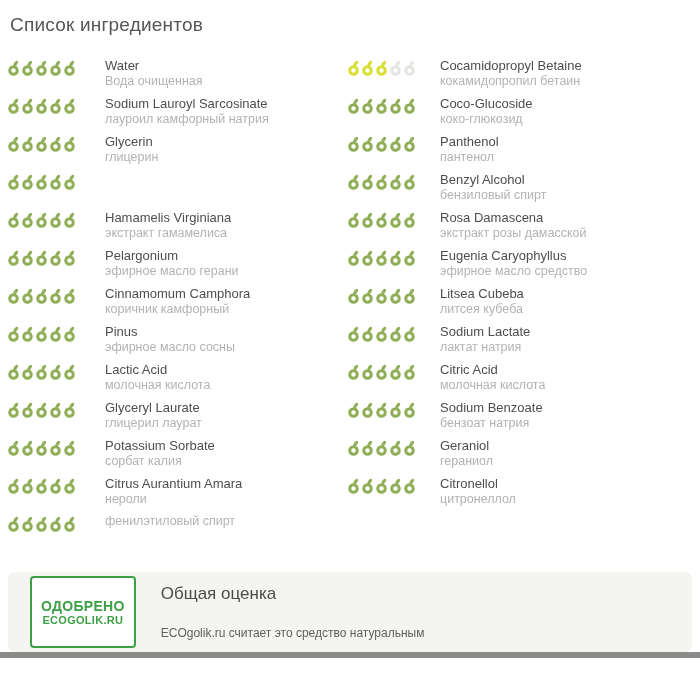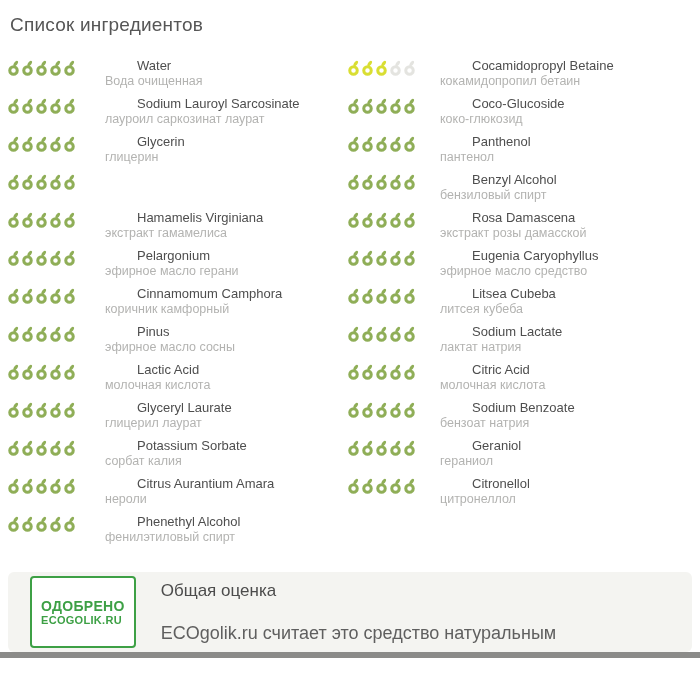--- a/index.html
+++ b/index.html
@@ -13,36 +13,36 @@
     font-size:19px;font-weight:500;color:#565656;margin:0 0 22px 2px;
     letter-spacing:.2px;
   }
   .grid{display:grid;grid-template-columns:340px 344px;align-items:start;}
   .col{display:flex;flex-direction:column;}
   .row{display:flex;align-items:flex-start;min-height:32px;margin-bottom:6px;}
   .rating{display:flex;gap:2px;padding-top:2px;flex:0 0 97px;}
   .col-right .rating{flex:0 0 92px;}
   .ic{display:inline-block;line-height:0;}
   .names{display:flex;flex-direction:column;}
-  .name-en{font-size:13px;color:#4e4e4e;line-height:16px;margin-left:32px;}
+  .name-en{font-size:13px;color:#4e4e4e;line-height:16px;}
   .name-ru{font-size:12.5px;color:#b3b3b1;line-height:15px;}
   .summary{
     margin:20px 8px 0 8px;height:80px;background:#f4f4f1;border-radius:6px;
     display:flex;align-items:center;padding-left:22px;box-sizing:border-box;
     flex:0 0 auto;
   }
   .badge{
     background:#fff;border:2px solid #4aa84f;border-radius:4px;
-    padding:20px 9px;color:#3da045;line-height:1.15;
+    padding:20px 9px;text-align:center;color:#3da045;line-height:1.15;
   }
   .badge-line1{font-size:14px;font-weight:700;letter-spacing:.3px;}
   .badge-line2{font-size:11px;font-weight:700;letter-spacing:.3px;}
   .summary-text{margin-left:25px;}
   .summary-title{font-size:17px;font-weight:500;color:#4c4c4c;margin:0 0 22px 0;}
-  .summary-sub{font-size:18px;color:#5f5f5f;margin:0;}
+  .summary-sub{font-size:12px;color:#5f5f5f;margin:0;}
   .footer{
     margin-top:auto;height:35px;background:#8b8b89;display:flex;
     align-items:center;padding-left:9px;color:#fff;
     font-family:"Liberation Serif",serif;font-size:23px;flex:0 0 auto;
   }
   .footer .author{margin-left:9px;}
   .footer .site{margin-left:15px;}
 </style>
 </head>
 <body>
@@ -99,21 +99,21 @@
                   <ellipse cx="15.5" cy="7" rx="3.3" ry="6.2" transform="rotate(36 15.5 7)" fill="currentColor"></ellipse>
                   <circle cx="11" cy="21" r="7.5" fill="none" stroke="currentColor" stroke-width="6"></circle>
                 </svg></span>
               <span class="ic" style="color: rgb(143, 174, 87);"><svg viewBox="0 0 24 32" width="12" height="16" aria-hidden="true">
                   <ellipse cx="15.5" cy="7" rx="3.3" ry="6.2" transform="rotate(36 15.5 7)" fill="currentColor"></ellipse>
                   <circle cx="11" cy="21" r="7.5" fill="none" stroke="currentColor" stroke-width="6"></circle>
                 </svg></span>
             </div>
     <div class="names">
       <div class="name-en">Sodium Lauroyl Sarcosinate</div>
-      <div class="name-ru">лауроил саркозинат лаурат</div>
+      <div class="name-ru">лауроил камфорный натрия</div>
     </div>
   </div>
 
   <div class="row">
     <div class="rating">
               <span class="ic" style="color: rgb(143, 174, 87);"><svg viewBox="0 0 24 32" width="12" height="16" aria-hidden="true">
                   <ellipse cx="15.5" cy="7" rx="3.3" ry="6.2" transform="rotate(36 15.5 7)" fill="currentColor"></ellipse>
                   <circle cx="11" cy="21" r="7.5" fill="none" stroke="currentColor" stroke-width="6"></circle>
                 </svg></span>
               <span class="ic" style="color: rgb(143, 174, 87);"><svg viewBox="0 0 24 32" width="12" height="16" aria-hidden="true">
@@ -413,21 +413,20 @@
               <span class="ic" style="color: rgb(143, 174, 87);"><svg viewBox="0 0 24 32" width="12" height="16" aria-hidden="true">
                   <ellipse cx="15.5" cy="7" rx="3.3" ry="6.2" transform="rotate(36 15.5 7)" fill="currentColor"></ellipse>
                   <circle cx="11" cy="21" r="7.5" fill="none" stroke="currentColor" stroke-width="6"></circle>
                 </svg></span>
               <span class="ic" style="color: rgb(143, 174, 87);"><svg viewBox="0 0 24 32" width="12" height="16" aria-hidden="true">
                   <ellipse cx="15.5" cy="7" rx="3.3" ry="6.2" transform="rotate(36 15.5 7)" fill="currentColor"></ellipse>
                   <circle cx="11" cy="21" r="7.5" fill="none" stroke="currentColor" stroke-width="6"></circle>
                 </svg></span>
             </div>
     <div class="names">
-      <div class="name-en">Phenethyl Alcohol</div>
       <div class="name-ru">фенилэтиловый спирт</div>
     </div>
   </div>
 </div>
       <div class="col col-right" id="col-right">
   <div class="row">
     <div class="rating">
               <span class="ic" style="color: rgb(217, 222, 50);"><svg viewBox="0 0 24 32" width="12" height="16" aria-hidden="true">
                   <ellipse cx="15.5" cy="7" rx="3.3" ry="6.2" transform="rotate(36 15.5 7)" fill="currentColor"></ellipse>
                   <circle cx="11" cy="21" r="7.5" fill="none" stroke="currentColor" stroke-width="6"></circle>

